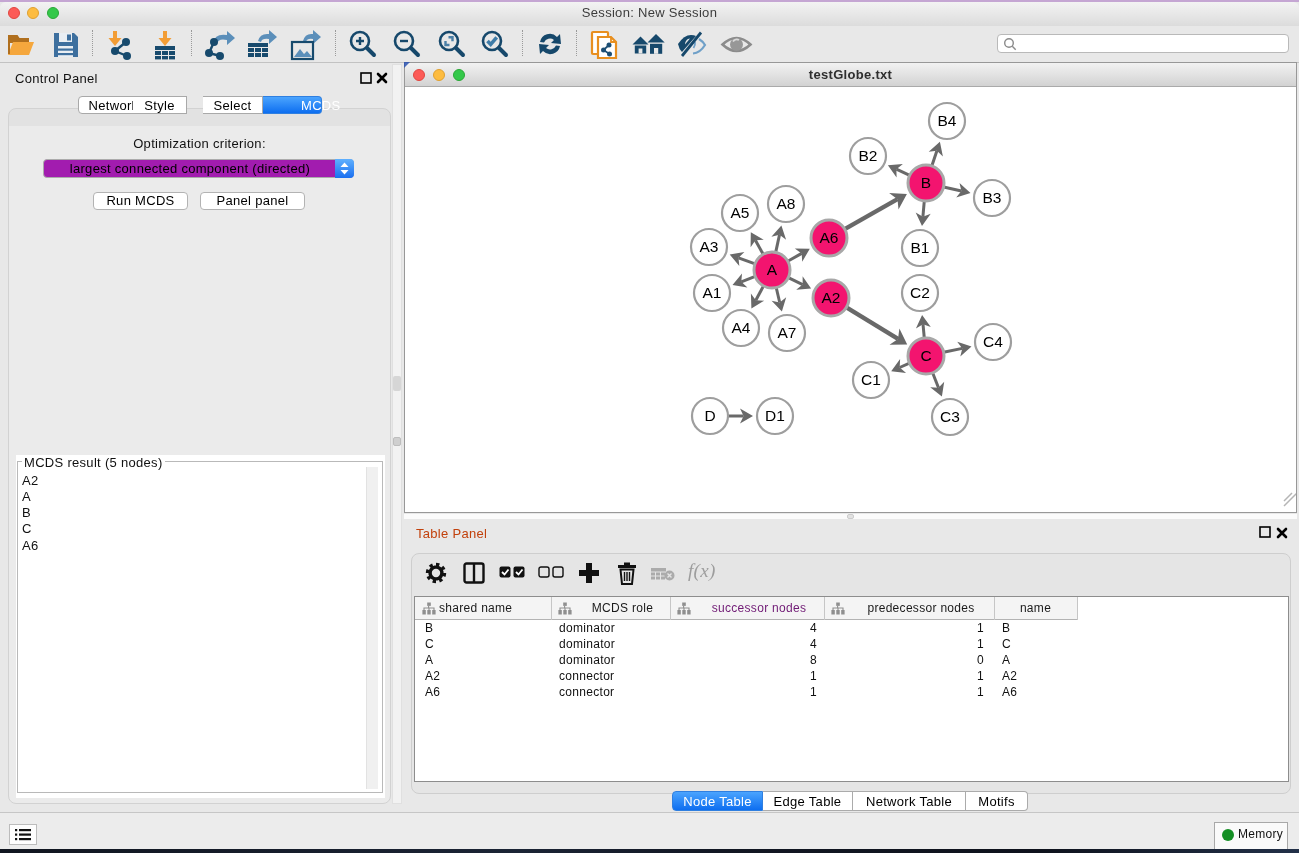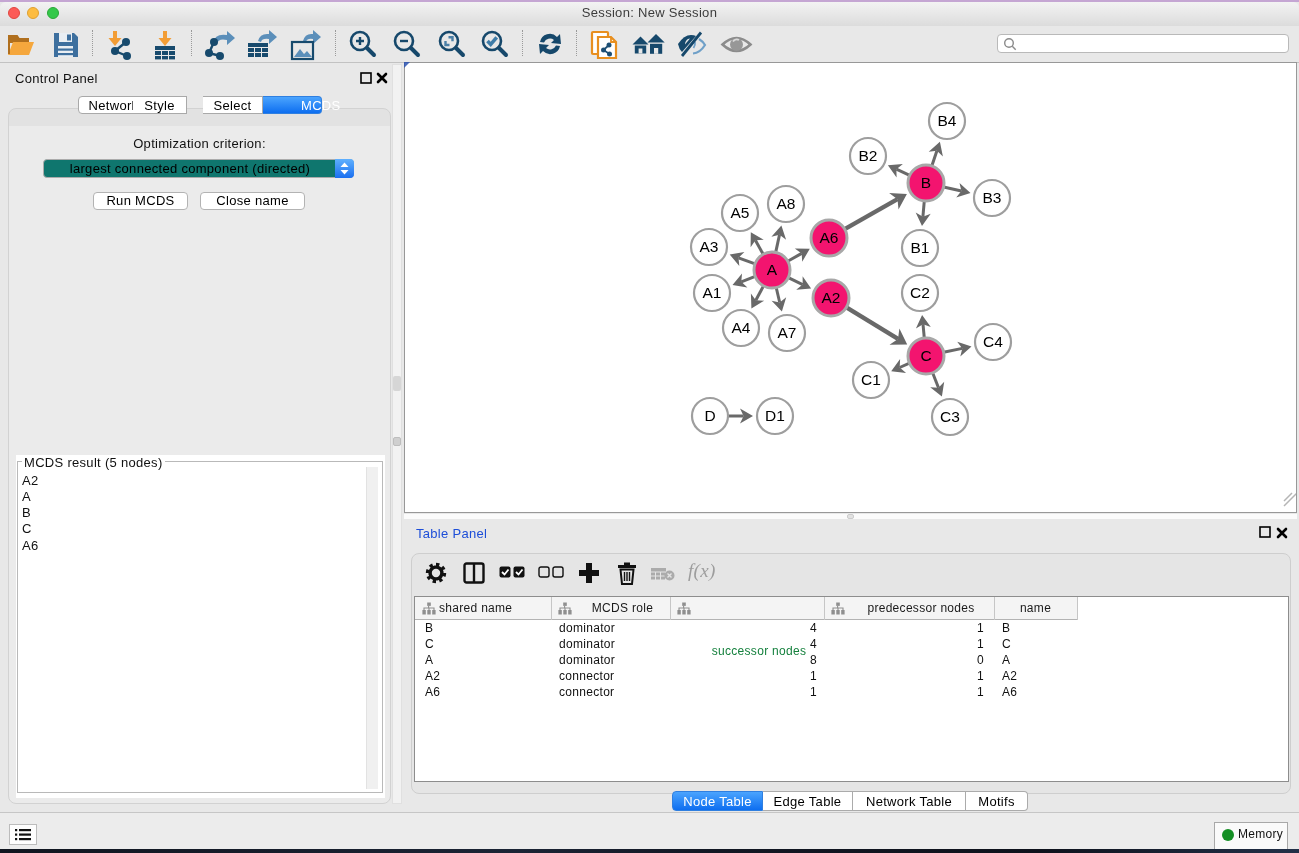--- a/index.html
+++ b/index.html
@@ -21,42 +21,42 @@
   border:1px solid #b9b9b9; border-radius:4px; }
 
 #cp-title { left:15px; top:71px; font-size:13px; color:#111; }
 .winbtn { position:absolute; }
 .tab { position:absolute; top:96px; height:18px; background:#fff; border:1px solid #a9a9a9;
   font-size:13px; text-align:center; line-height:17px; color:#000; }
 .tabsel { background:linear-gradient(#4ba4fe,#0d6ef0); color:#fff; border-color:#2f7fe0;padding-left:38px; }
 #cp-box { left:8px; top:108px; width:383px; height:696px; background:linear-gradient(#e2e2e2 0 17px,#ebebeb 17px); 
   border:1px solid #d2d2d2; border-radius:8px; }
 #opt-label { left:0; top:136px; width:399px; text-align:center; font-size:13px; color:#111; }
-#dropdown { left:43px; top:159px; width:311px; height:19px; background:#0f766e;
+#dropdown { left:43px; top:159px; width:311px; height:19px; background:#a21caf;
   border:1px solid #ababab; border-radius:4px; font-size:13px; text-align:center; line-height:17px; padding-right:17px; }
 #stepper { left:335px; top:159px; width:19px; height:19px; border-radius:0 4px 4px 0;
   background:linear-gradient(#5fb0fe,#1a6ff0); }
 .btn { position:absolute; top:192px; height:18px; background:#fff; border:1px solid #b3b3b3;
   border-radius:4px; font-size:13px; text-align:center; line-height:16px; color:#000; }
 #groupwhite { left:16px; top:455px; width:369px; height:343px; background:#fff; }
 #groupbox { left:17px; top:461px; width:366px; height:332px; background:#fff; border:1px solid #b9b9b9; }
 #grouplabel { left:22px; top:455px; font-size:13px; color:#111; background:#fff; padding:0 2px; }
 #cp-scroll { left:366px; top:467px; width:12px; height:322px; background:#f0f0f0; border-left:1px solid #e2e2e2; }
 .li { position:absolute; left:6px; font-size:13px; color:#111; }
 
 #divstrip { left:392px; top:64px; width:10px; height:740px; background:#f2f2f2; border:1px solid #e0e0e0; }
 #divthumb { left:393px; top:376px; width:8px; height:15px; background:#d6d6d6; border-radius:2px;}
 #divhandle { left:393px; top:437px; width:8px; height:9px; background:#cfcfcf; border:1px solid #bdbdbd; border-radius:2px;}
 
 #netwin { left:404px; top:62px; width:893px; height:451px; background:#fff; border:1px solid #989898; }
 #net-titlebar { left:0; top:0; width:891px; height:24px;
   background:linear-gradient(#f2f2f2,#dcdcdc 70%,#d2d2d2); border-bottom:1px solid #aaa; }
 #net-title { width:100%; text-align:center; font-size:13px; font-weight:700; color:#2f2f2f; line-height:24px; }
 
-#tp-title { left:416px; top:526px; font-size:13px; color:#1d4ed8; }
+#tp-title { left:416px; top:526px; font-size:13px; color:#c2410c; }
 #tp-box { left:411px; top:553px; width:880px; height:241px; background:#e5e5e5;
   border:1px solid #cecece; border-radius:8px; }
 #tbl { left:414px; top:596px; width:875px; height:186px; background:#fff; border:1px solid #8d8d8d; }
 .rowtxt { position:absolute; font-size:12px; color:#111; }
 .bt-tab { position:absolute; top:791px; height:20px; background:#fff; border:1px solid #ababab;
   font-size:13px; text-align:center; line-height:19px; color:#000; }
 
 #statusbar { left:0; top:812px; width:1299px; height:37px; background:#ececec; border-top:1px solid #c6c6c6; }
 #listbtn { left:9px; top:824px; width:28px; height:21px; background:#fdfdfd; border:1px solid #bcbcbc; }
 #membtn { left:1214px; top:822px; width:74px; height:29px; background:#fafafa; border:1px solid #a8a8a8; font-size:12px; color:#111; }
@@ -221,37 +221,43 @@
 <div class="tab tabsel" style="left:263px;width:59px;border-left:none;border-radius:0 4px 4px 0;">MCDS</div>
 <div class="abs" id="opt-label">Optimization criterion:</div>
 <div class="abs" id="dropdown">largest connected component (directed)</div>
 <div class="abs" id="stepper">
   <svg width="19" height="19" viewBox="0 0 19 19">
     <path d="M5.5 8 l4 -4.5 4 4.5 z" fill="#fff"></path>
     <path d="M5.5 11 l4 4.5 4 -4.5 z" fill="#fff"></path>
   </svg>
 </div>
 <div class="btn" style="left:93px;width:95px;">Run MCDS</div>
-<div class="btn" style="left:200px;width:105px;">Close name</div>
+<div class="btn" style="left:200px;width:105px;">Panel panel</div>
 <div class="abs" id="groupwhite"></div>
 <div class="abs" id="groupbox"></div>
 <div class="abs" id="cp-scroll"></div>
 <div class="abs" id="grouplabel">MCDS result (5 nodes)</div>
 <div class="abs" style="left:16px;top:458px;width:367px;height:336px;">
   <div class="li" style="top:15px;">A2</div>
   <div class="li" style="top:31px;">A</div>
   <div class="li" style="top:47px;">B</div>
   <div class="li" style="top:63px;">C</div>
   <div class="li" style="top:80px;">A6</div>
 </div>
 <div class="abs" id="divstrip"></div>
 <div class="abs" id="divthumb"></div>
 <div class="abs" id="divhandle"></div>
 
 <div class="abs" id="netwin">
+  <div class="abs" id="net-titlebar">
+    <div class="tl" style="left:8px;top:6px;background:#fc5b57;border:1px solid #e14640;"></div>
+    <div class="tl" style="left:28px;top:6px;background:#fdbc40;border:1px solid #e0a030;"></div>
+    <div class="tl" style="left:48px;top:6px;background:#34c84a;border:1px solid #2aa837;"></div>
+    <div id="net-title">testGlobe.txt</div>
+  </div>
   <svg class="abs" style="left:0;top:24px" width="891" height="425" viewBox="0 0 891 425">
 <line x1="358.2" y1="167.3" x2="350.4" y2="153.3" stroke="#696969" stroke-width="3.0"></line>
 <polygon points="345.8,145.2 358.7,152.8 350.4,153.3 345.6,160.2" fill="#696969"></polygon>
 <line x1="370.7" y1="165.4" x2="374.5" y2="147.7" stroke="#696969" stroke-width="3.0"></line>
 <polygon points="376.4,138.5 381.1,152.8 374.5,147.7 366.4,149.7" fill="#696969"></polygon>
 <line x1="350.1" y1="176.8" x2="333.5" y2="170.8" stroke="#696969" stroke-width="3.0"></line>
 <polygon points="324.7,167.5 339.4,165.0 333.5,170.8 334.3,179.0" fill="#696969"></polygon>
 <line x1="350.2" y1="189.4" x2="336.3" y2="194.8" stroke="#696969" stroke-width="3.0"></line>
 <polygon points="327.5,198.1 337.0,186.5 336.3,194.8 342.4,200.5" fill="#696969"></polygon>
 <line x1="358.5" y1="198.9" x2="350.8" y2="213.3" stroke="#696969" stroke-width="3.0"></line>
@@ -411,21 +417,21 @@
 <div class="abs" style="left:670px;top:597px;width:0;height:23px;border-left:1px solid #c6c6c6;"></div>
 <svg class="abs" style="left:677px;top:602px" width="14" height="13" viewBox="0 0 14 13">
     <g fill="#8f8f8f">
       <rect x="5.2" y="0.5" width="3.6" height="3.4"></rect>
       <path d="M6.6 3.9 v2 M2 8 v-2 h10 v2 M7 5.9 v2" stroke="#8f8f8f" stroke-width="1.1" fill="none"></path>
       <rect x="0.4" y="8" width="3.4" height="4.5"></rect>
       <rect x="5.3" y="8" width="3.4" height="4.5"></rect>
       <rect x="10.2" y="8" width="3.4" height="4.5"></rect>
     </g>
   </svg>
-<div class="abs" style="left:694px;top:597px;width:130px;height:23px;font-size:12px;line-height:23px;text-align:center;color:#15803d;margin-top:43px;">successor nodes</div>
+<div class="abs" style="left:694px;top:597px;width:130px;height:23px;font-size:12px;line-height:23px;text-align:center;color:#701a75;">successor nodes</div>
 <div class="abs" style="left:824px;top:597px;width:0;height:23px;border-left:1px solid #c6c6c6;"></div>
 <svg class="abs" style="left:831px;top:602px" width="14" height="13" viewBox="0 0 14 13">
     <g fill="#8f8f8f">
       <rect x="5.2" y="0.5" width="3.6" height="3.4"></rect>
       <path d="M6.6 3.9 v2 M2 8 v-2 h10 v2 M7 5.9 v2" stroke="#8f8f8f" stroke-width="1.1" fill="none"></path>
       <rect x="0.4" y="8" width="3.4" height="4.5"></rect>
       <rect x="5.3" y="8" width="3.4" height="4.5"></rect>
       <rect x="10.2" y="8" width="3.4" height="4.5"></rect>
     </g>
   </svg>

